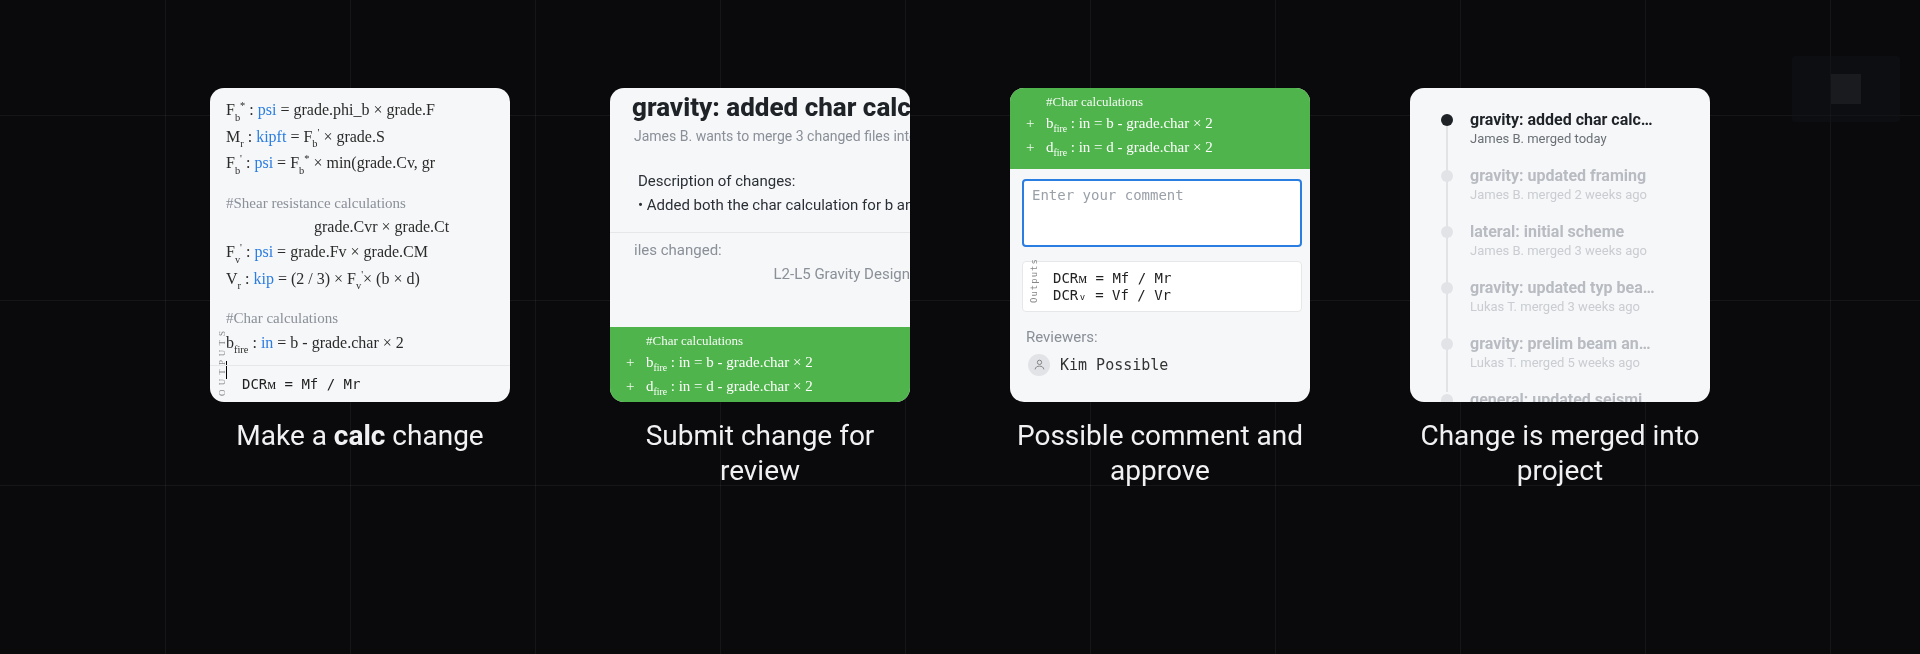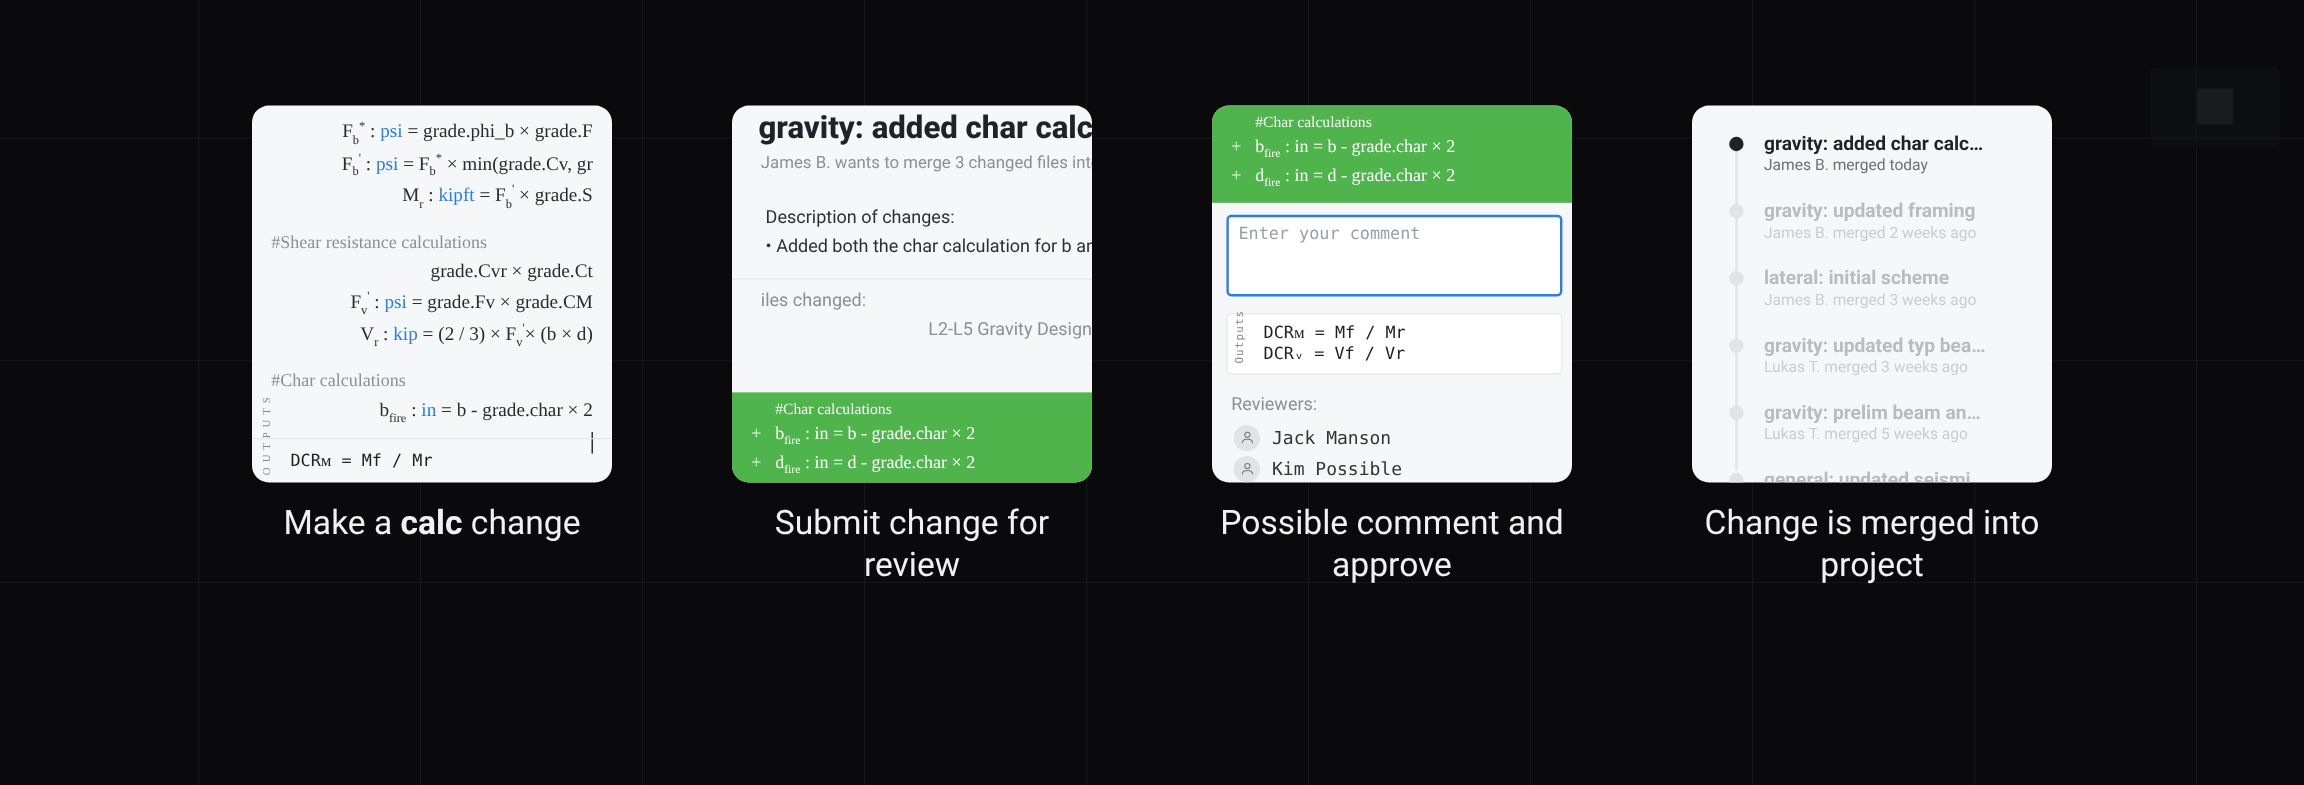--- a/index.html
+++ b/index.html
@@ -67,21 +67,21 @@
     font-size: 16px;
     line-height: 1.55;
     color: #2b2b2b;
     position: relative;
     height: 100%;
   }
   .editor .unit { color: var(--blue); }
   .editor .comment { color: var(--muted); font-size: 15px; }
   .editor .sub { font-size: 0.65em; vertical-align: sub; position: relative; top: 0.1em; }
   .editor .sup { font-size: 0.65em; vertical-align: super; }
-  .editor .row { white-space: nowrap; text-align: right; }
+  .editor .row { white-space: nowrap; }
   .editor .block { margin-top: 14px; }
   .editor .cursor {
     display:inline-block; width:1px; height:18px; background:#000; vertical-align:middle;
   }
   .editor .divider {
     position:absolute; left:0; right:0; bottom:36px; height:1px; background:#e6e7e9;
   }
   .editor .outputs {
     position:absolute; left:0; right:0; bottom:0; padding:6px 18px;
     font-family: var(--mono); font-size:14px; color:#222; display:flex; align-items:center;
@@ -204,24 +204,24 @@
 
 <div class="stage">
 
   <div class="step">
     <div class="card">
       <div class="editor">
         <div class="row">
           <span>F</span><span class="sub">b</span><span class="sup">*</span><span> : </span><span class="unit">psi</span><span> = grade.phi_b × grade.F</span>
         </div>
         <div class="row">
+          <span>M</span><span class="sub">r</span><span> : </span><span class="unit">kipft</span><span> = F</span><span class="sub">b</span><span class="sup">'</span><span> × grade.S</span>
+        </div>
+        <div class="row">
           <span>F</span><span class="sub">b</span><span class="sup">'</span><span> : </span><span class="unit">psi</span><span> = F</span><span class="sub">b</span><span class="sup">*</span><span> × min(grade.Cv, gr</span>
-        </div>
-        <div class="row">
-          <span>M</span><span class="sub">r</span><span> : </span><span class="unit">kipft</span><span> = F</span><span class="sub">b</span><span class="sup">'</span><span> × grade.S</span>
         </div>
 
         <div class="block comment">#Shear resistance calculations</div>
         <div class="row" style="padding-left:88px">grade.Cvr × grade.Ct</div>
         <div class="row">
           <span>F</span><span class="sub">v</span><span class="sup">'</span><span> : </span><span class="unit">psi</span><span> = grade.Fv × grade.CM</span>
         </div>
         <div class="row">
           <span>V</span><span class="sub">r</span><span> : </span><span class="unit">kip</span><span> = (2 / 3) × F</span><span class="sub">v</span><span class="sup">'</span><span>× (b × d)</span>
         </div>
@@ -281,29 +281,20 @@
           <div>DCRᵥ =  Vf  /  Vr</div>
         </div>
         <div class="reviewers-head">Reviewers:</div>
         <div class="rv">
           <span class="avatar">
             <svg viewBox="0 0 24 24">
                 <circle cx="12" cy="8" r="4"></circle>
                 <path d="M4 21c0-4 4-6 8-6s8 2 8 6"></path>
               </svg>
           </span>
-          <span>Jack Manson</span>
-        </div>
-        <div class="rv">
-          <span class="avatar">
-            <svg viewBox="0 0 24 24">
-                <circle cx="12" cy="8" r="4"></circle>
-                <path d="M4 21c0-4 4-6 8-6s8 2 8 6"></path>
-              </svg>
-          </span>
           <span>Kim Possible</span>
         </div>
       </div>
     </div>
     <div class="caption">Possible comment and approve</div>
   </div>
 
   <div class="step">
     <div class="card">
       <div class="timeline">

